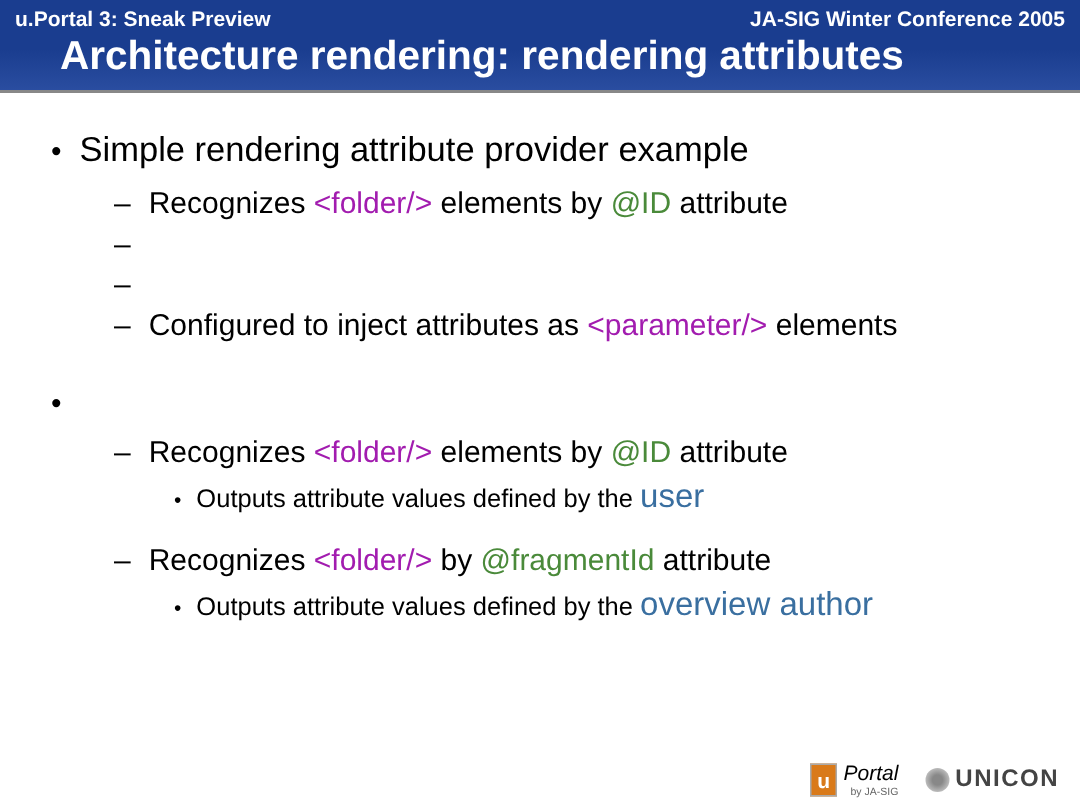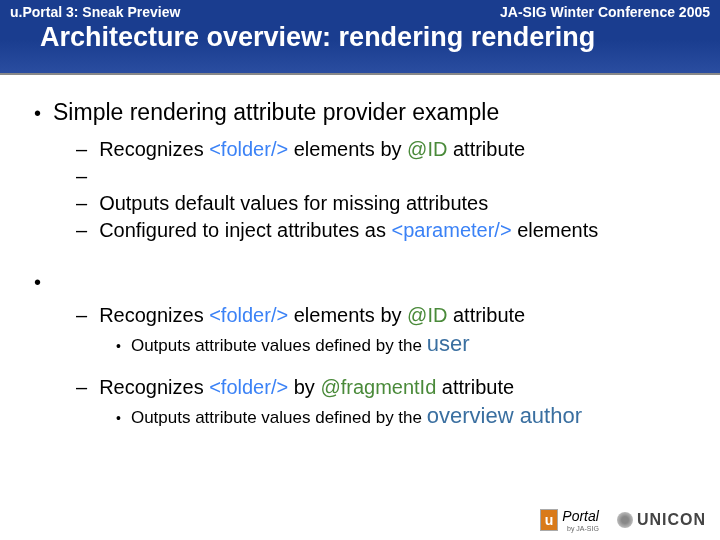--- a/index.html
+++ b/index.html
@@ -1,27 +1,27 @@
 <!DOCTYPE html>
 <html><head>
 <meta charset="utf-8">
 <style>
   * { margin: 0; padding: 0; box-sizing: border-box; }
   html, body { width: 720px; height: 540px; font-family: Arial, Helvetica, sans-serif; background: #fff; overflow: hidden; }
   .slide { width: 720px; height: 540px; position: relative; }
-  .header { background: linear-gradient(#1a3d8f 0%, #1a3d8f 55%, #2a4da0 100%); color: #fff; padding: 4px 10px 20px; border-bottom: 2px solid #888; }
+  .header { background: linear-gradient(#1a3d8f 0%, #1a3d8f 55%, #2a4da0 100%); color: #fff; padding: 4px 10px 7px; border-bottom: 2px solid #888; }
   .header-top { display: flex; justify-content: space-between; font-weight: bold; font-size: 14px; }
   .header-title { font-weight: bold; font-size: 27px; margin-top: 2px; padding-left: 30px; }
   .content { padding: 24px 30px 0 34px; color: #000; }
   .main-bullet { font-size: 23px; margin-bottom: 10px; display: flex; align-items: baseline; }
   .main-bullet .dot { margin-right: 12px; font-size: 20px; line-height: 1; }
   .sub-list { margin-left: 42px; margin-bottom: 28px; }
   .sub-item { font-size: 20px; line-height: 1.35; display: flex; align-items: baseline; }
   .sub-item .dash { margin-right: 12px; }
-  .sub-item .tag { color: #3b82f6; }
+  .sub-item .tag { color: #a21caf; }
   .sub-item .attr { color: #4a8a3a; }
   .sub2-list { margin-left: 40px; margin-bottom: 14px; }
   .sub2-item { font-size: 17px; display: flex; align-items: baseline; line-height: 1.4; }
   .sub2-item .dot2 { margin-right: 10px; font-size: 14px; }
   .emph { color: #3a6fa0; font-size: 22px; }
   .footer { position: absolute; bottom: 8px; right: 14px; display: flex; align-items: center; gap: 18px; }
   .logo-uportal { display: flex; align-items: center; gap: 4px; }
   .logo-u { background: #d97a1a; color: #fff; font-weight: bold; font-size: 14px; padding: 2px 4px; border: 1px solid #aaa; }
   .logo-portal { color: #000000; font-size: 14px; font-style: italic; }
   .logo-jasig { font-size: 7px; color: #666; text-align: right; line-height: 1; margin-left: 2px; }
@@ -31,42 +31,41 @@
 </head>
 <body>
 
 <div class="slide">
 
   <div class="header">
     <div class="header-top">
       <span>u.Portal 3: Sneak Preview</span>
       <span>JA-SIG Winter Conference 2005</span>
     </div>
-    <div class="header-title">Architecture overview: rendering rendering</div>
+    <div class="header-title">Architecture rendering: rendering attributes</div>
   </div>
 
   <div class="content">
 
     <div class="main-bullet">
       <span class="dot">•</span>
       <span>Simple rendering attribute provider example</span>
     </div>
     <div class="sub-list">
       <div class="sub-item">
         <span class="dash">–</span>
         <span>
           <span>Recognizes </span><span class="tag">&lt;folder/&gt;</span><span> elements by </span><span class="attr">@ID</span><span> attribute</span>
         </span>
       </div>
       <div class="sub-item">
         <span class="dash">–</span>
       </div>
       <div class="sub-item">
         <span class="dash">–</span>
-        <span>Outputs default values for missing attributes</span>
       </div>
       <div class="sub-item">
         <span class="dash">–</span>
         <span>
           <span>Configured to inject attributes as </span><span class="tag">&lt;parameter/&gt;</span><span> elements</span>
         </span>
       </div>
     </div>
 
     <div class="main-bullet">

